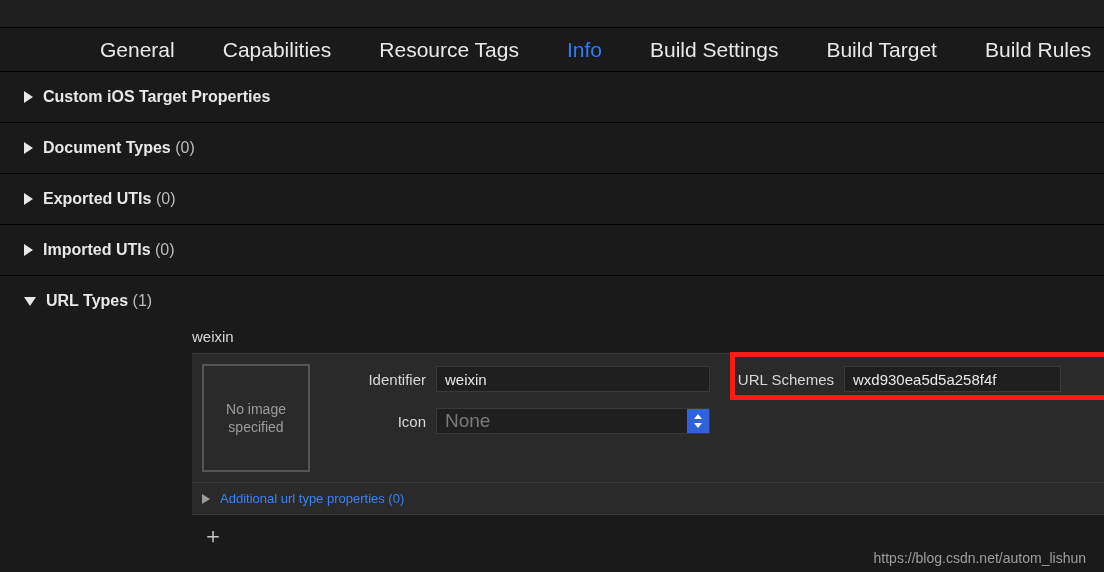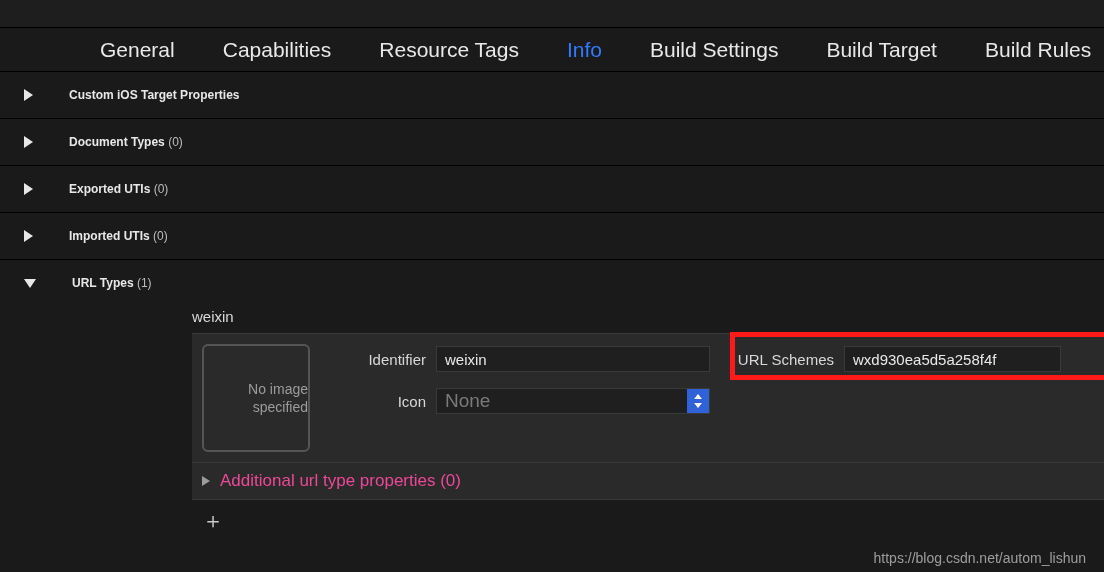--- a/index.html
+++ b/index.html
@@ -53,24 +53,23 @@
     border-top: 6px solid transparent;
     border-bottom: 6px solid transparent;
     border-left: 9px solid #e8e8e8;
   }
   .disclosure.down {
     border-left: 6px solid transparent;
     border-right: 6px solid transparent;
     border-top: 9px solid #e8e8e8;
   }
   .section-title {
-    font-size: 12px;
+    font-size: 16px;
     font-weight: 600;
     color: #e8e8e8;
-    margin-left: 26px;
   }
   .section-title .count { font-weight: 400; color: #bdbdbd; }
 
   .url-body {
     padding: 18px 0 0 168px;
   }
   .entry-label {
     font-size: 15px;
     color: #d8d8d8;
     margin-bottom: 8px;
@@ -82,29 +81,29 @@
     background: #2a2a2a;
     padding: 10px 0 10px 10px;
     border-top: 1px solid #3a3a3a;
     border-bottom: 1px solid #3a3a3a;
   }
 
   .image-well {
     width: 108px;
     height: 108px;
     border: 2px solid #555;
-    border-radius: 6px;
+    border-radius: 0;
     background: #2a2a2a;
     display: flex;
     flex-direction: column;
     align-items: center;
     justify-content: center;
     color: #9c9c9c;
     font-size: 14px;
-    text-align: right;
+    text-align: center;
     line-height: 1.3;
     flex: 0 0 auto;
   }
 
   .fields-left {
     flex: 0 0 380px;
     display: flex;
     flex-direction: column;
     gap: 16px;
     padding-top: 2px;
@@ -181,21 +180,21 @@
     gap: 10px;
     padding: 8px 0 8px 10px;
     border-bottom: 1px solid #3a3a3a;
   }
   .disclosure-small-right {
     width: 0; height: 0;
     border-top: 5px solid transparent;
     border-bottom: 5px solid transparent;
     border-left: 8px solid #9c9c9c;
   }
-  .additional-text { color: #ec4899; font-size: 17px; }
+  .additional-text { color: #3b82f6; font-size: 13px; }
 
   .add-row {
     padding: 10px 0 0 10px;
   }
   .plus {
     font-size: 22px;
     color: #c8c8c8;
     font-weight: 200;
     line-height: 1;
   }

